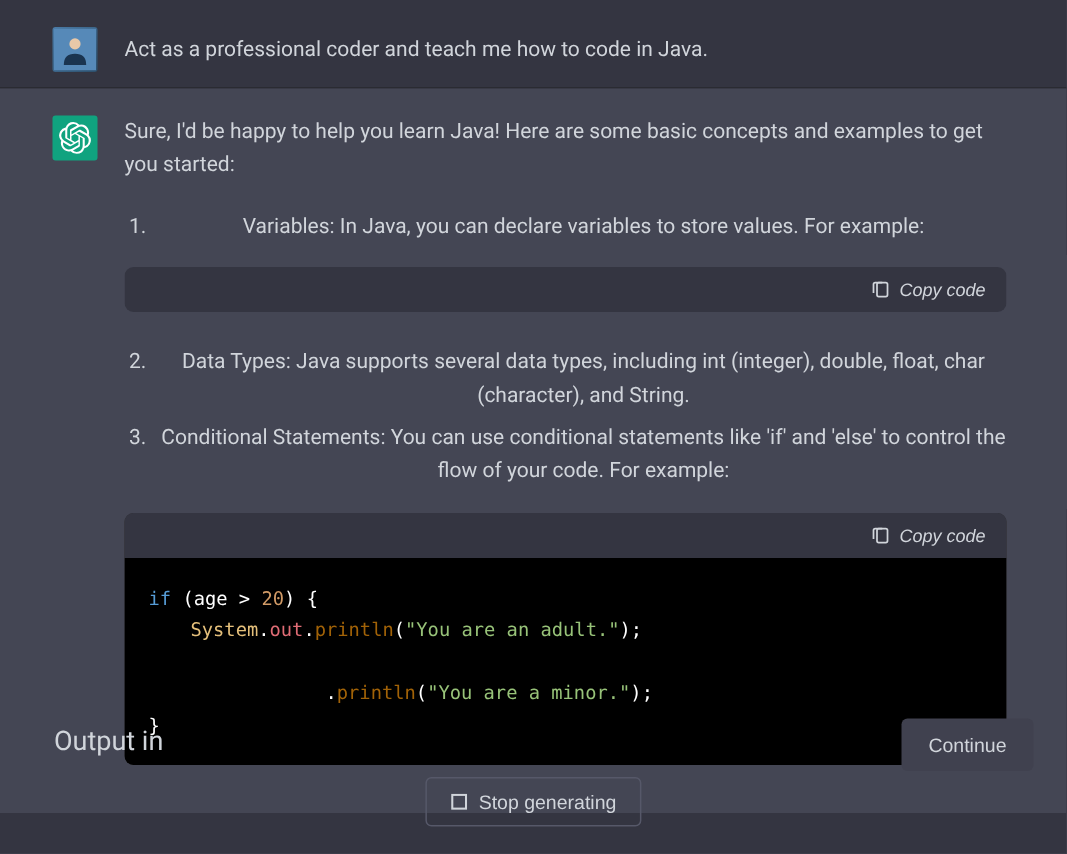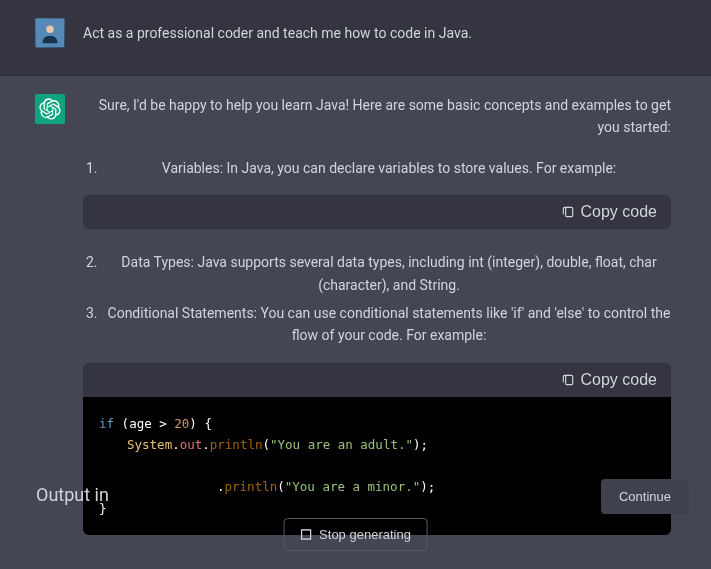--- a/index.html
+++ b/index.html
@@ -12,21 +12,21 @@
       color: #d1d5db;
       font-family: -apple-system, BlinkMacSystemFont, "Segoe UI", Roboto, Helvetica, Arial, sans-serif;
       font-size: 14px;
       width: 711px;
       height: 569px;
       overflow: hidden;
       position: relative;
     }
     .message-row {
       display: flex;
-      padding: 18px 30px 27px 35px;
+      padding: 18px 30px 10px 35px;
       gap: 18px;
     }
     .user-row {
       background: #343541;
       border-bottom: 1px solid #2a2b32;
     }
     .assistant-row {
       background: #444654;
     }
     .avatar {
@@ -60,21 +60,20 @@
       flex: 1;
       line-height: 1.6;
       color: #d1d5db;
       padding-right: 10px;
     }
     .user-text {
       padding-top: 4px;
     }
     .response-text {
       margin-bottom: 18px;
-      text-align: right;
     }
     ol {
       padding-left: 18px;
       margin-bottom: 12px;
     }
     ol li {
       margin-bottom: 6px;
       padding-left: 6px;
       text-align: center;
     }
@@ -88,25 +87,26 @@
       background: #343541;
       padding: 8px 14px;
       display: flex;
       justify-content: flex-end;
       align-items: center;
     }
     .copy-btn {
       background: none;
       border: none;
       color: #d1d5db;
-      font-size: 16px;
+      font-size: 12px;
       cursor: pointer;
       display: flex;
       align-items: center;
       gap: 6px;
+      font-style: italic;
     }
     .copy-btn svg {
       width: 14px;
       height: 14px;
     }
     .code-body {
       background: #000000;
       padding: 16px;
       font-family: "Consolas", "Menlo", monospace;
       font-size: 12.5px;

